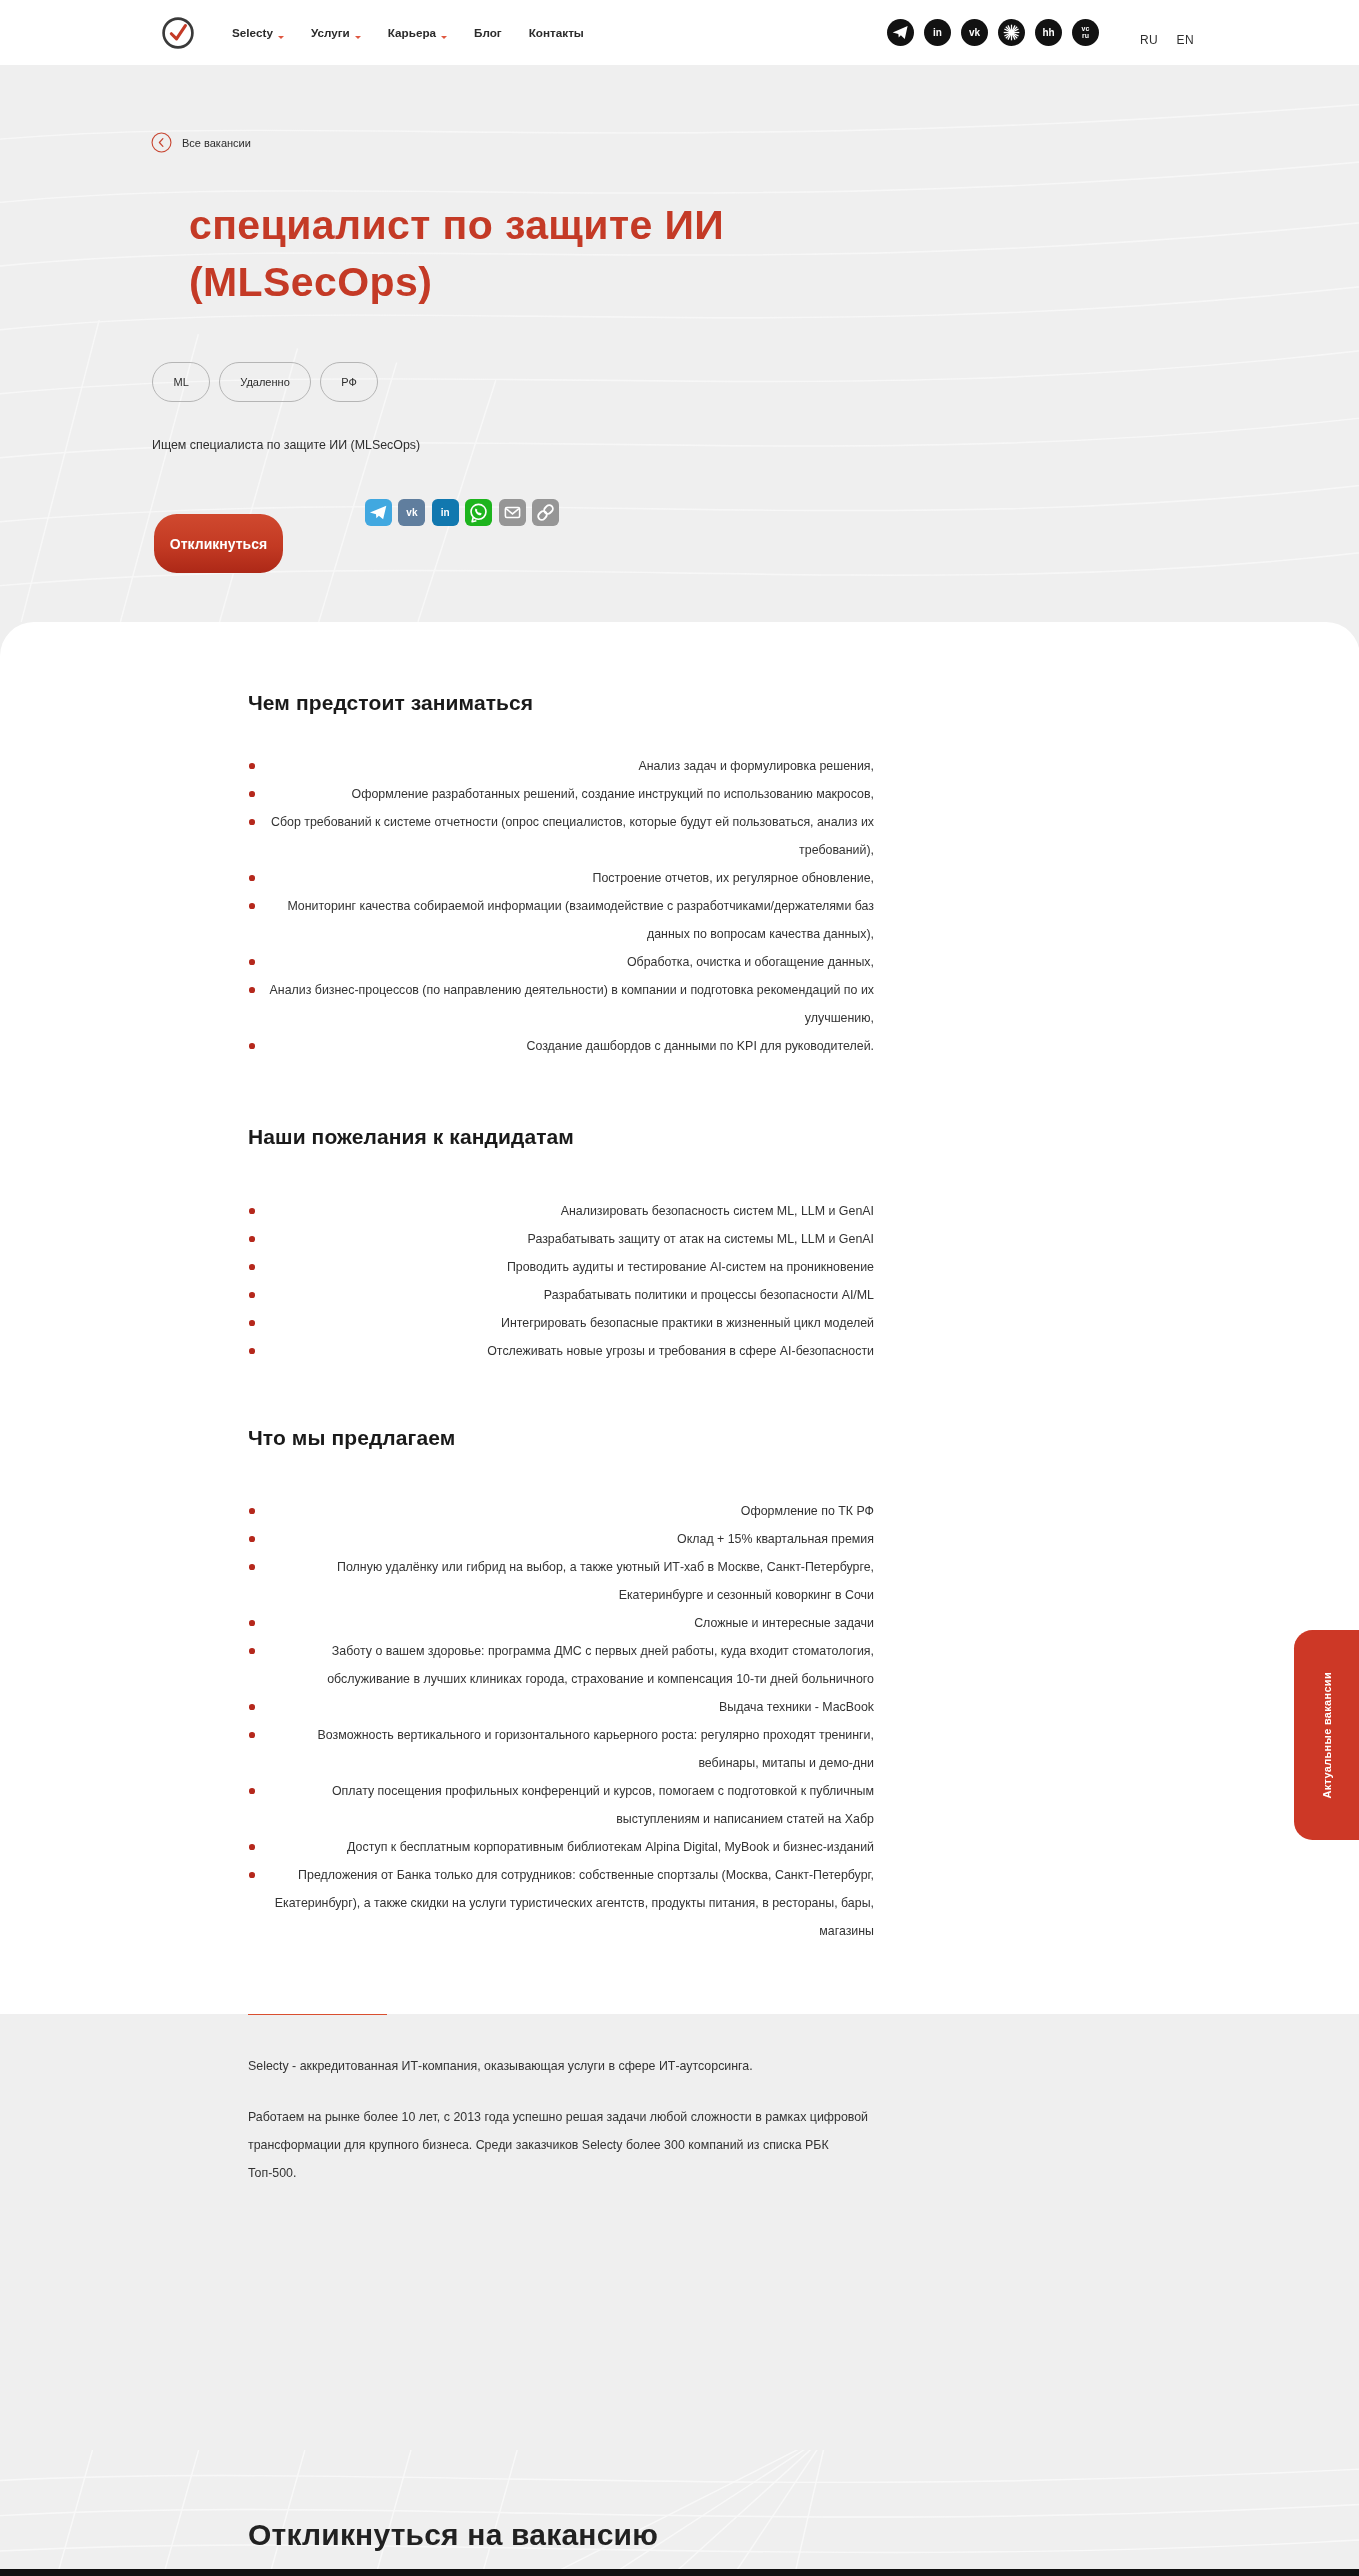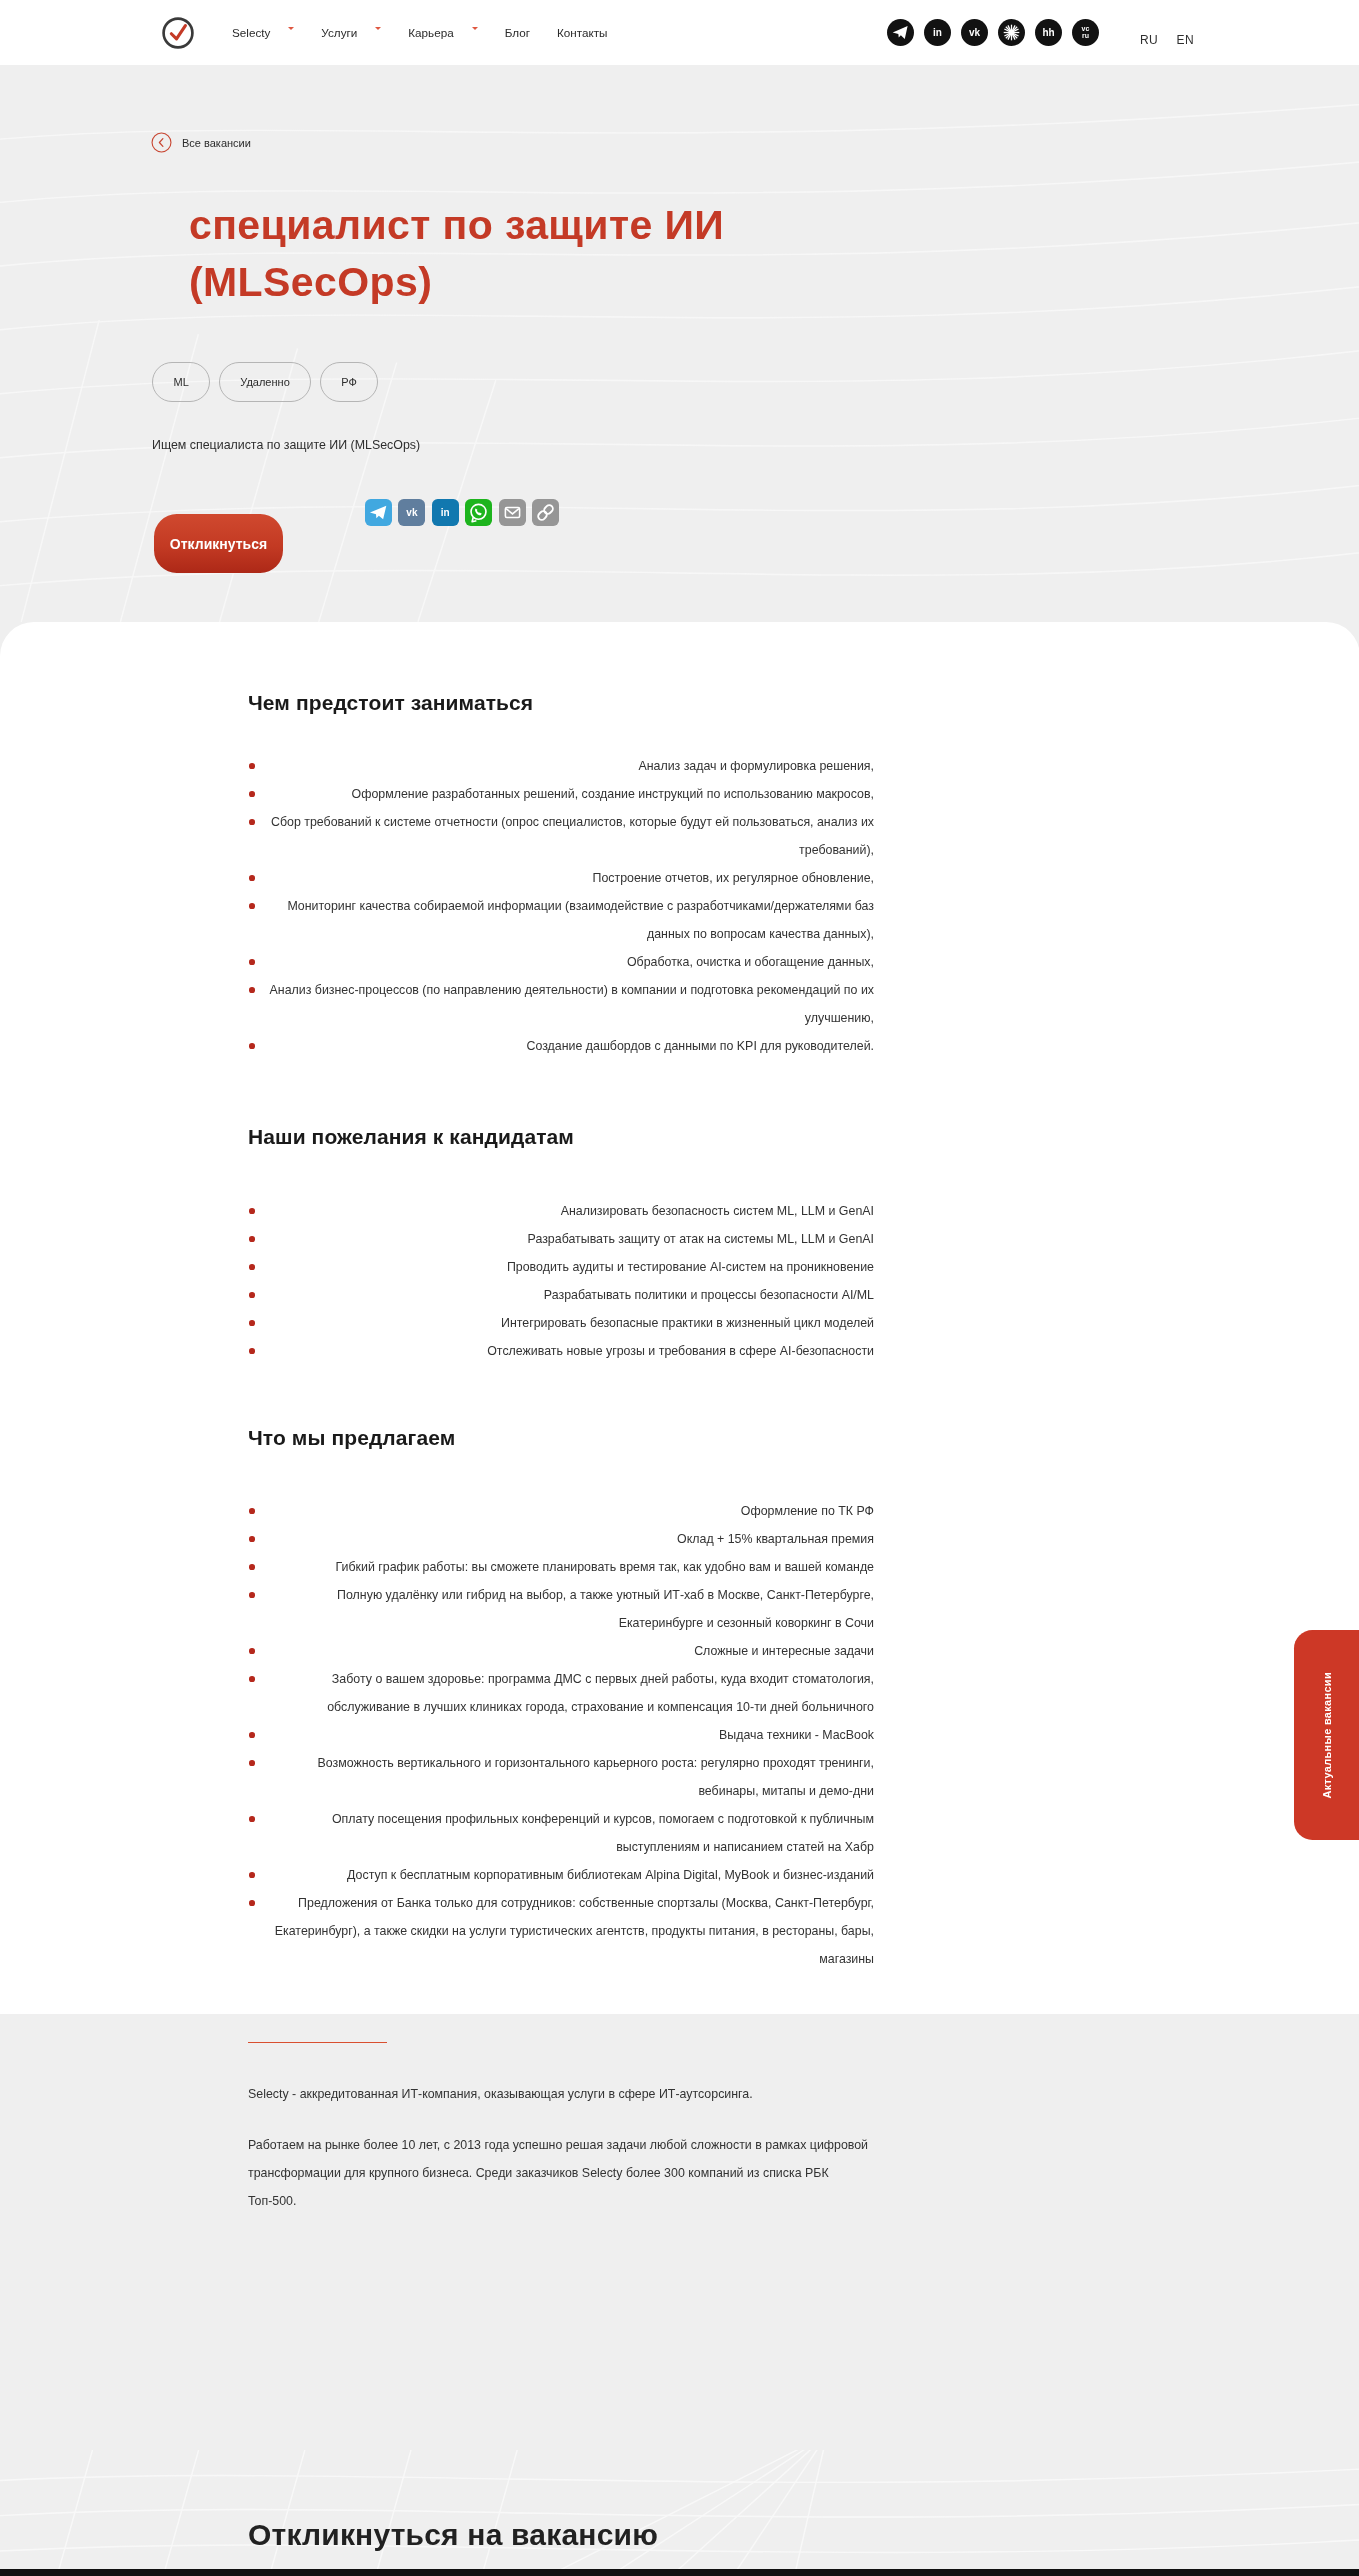--- a/index.html
+++ b/index.html
@@ -8,21 +8,21 @@
     position:relative; height:2576px; background:#efefef;
     font-family:"Liberation Sans","DejaVu Sans",sans-serif; overflow:hidden;
     color:#2e2e2e;
   }
   svg { display:block; }
 
   
   .header { position:absolute; top:0; left:0; width:1360px; height:65px; background:#ffffff; z-index:30; }
   .logo { position:absolute; left:161px; top:15.6px; width:34px; height:34px; cursor:pointer; }
   .nav { position:absolute; left:232px; top:0; height:65px; display:flex; align-items:center; gap:27px; }
-  .nav-item { display:flex; align-items:flex-start; gap:18px; font-size:11.7px; color:#2b2b2b; cursor:pointer; white-space:nowrap; }
+  .nav-item { display:flex; align-items:flex-end; gap:5px; font-size:11.7px; color:#2b2b2b; cursor:pointer; white-space:nowrap;font-weight:bold; }
   .caret { width:0; height:0; border-left:3.2px solid transparent; border-right:3.2px solid transparent; border-top:3.9px solid #df5740; margin-top:1.4px; }
   .socials { position:absolute; left:887px; top:19px; display:flex; gap:10px; }
   .soc { width:27px; height:27px; border-radius:50%; background:#121212; color:#fff; display:flex; align-items:center; justify-content:center; cursor:pointer; }
   .soc .tx { font-weight:700; font-size:10px; letter-spacing:0; }
   .soc .tx-sm { font-weight:700; font-size:7px; line-height:6.4px; width:14px; text-align:center; white-space:normal; }
   .langs { position:absolute; left:1140px; top:0; height:79px; display:flex; align-items:center; gap:18.4px; }
   .lang { font-size:12px; color:#2f2f2f; letter-spacing:0.4px; cursor:pointer; }
 
   
   .hero { position:absolute; top:65px; left:0; width:1360px; height:557px; background:#efefef; overflow:hidden; }
@@ -238,21 +238,20 @@
       <li class="li"><span class="dot"></span><span>Проводить аудиты и тестирование AI-систем на проникновение</span></li>
       <li class="li"><span class="dot"></span><span>Разрабатывать политики и процессы безопасности AI/ML</span></li>
       <li class="li"><span class="dot"></span><span>Интегрировать безопасные практики в жизненный цикл моделей</span></li>
       <li class="li"><span class="dot"></span><span>Отслеживать новые угрозы и требования в сфере AI-безопасности</span></li>
     </ul>
 
     <h2 class="sec-h m3">Что мы предлагаем</h2>
     <ul class="blist l3">
       <li class="li"><span class="dot"></span><span>Оформление по ТК РФ</span></li>
       <li class="li"><span class="dot"></span><span>Оклад + 15% квартальная премия</span></li>
-      <li class="li"><span class="dot"></span><span>Гибкий график работы: вы сможете планировать время так, как удобно вам и вашей команде</span></li>
       <li class="li"><span class="dot"></span><span>Полную удалёнку или гибрид на выбор, а также уютный ИТ-хаб в Москве, Санкт-Петербурге, Екатеринбурге и сезонный коворкинг в Сочи</span></li>
       <li class="li"><span class="dot"></span><span>Сложные и интересные задачи</span></li>
       <li class="li"><span class="dot"></span><span>Заботу о вашем здоровье: программа ДМС с первых дней работы, куда входит стоматология, обслуживание в лучших клиниках города, страхование и компенсация 10-ти дней больничного</span></li>
       <li class="li"><span class="dot"></span><span>Выдача техники - MacBook</span></li>
       <li class="li"><span class="dot"></span><span>Возможность вертикального и горизонтального карьерного роста: регулярно проходят тренинги, вебинары, митапы и демо-дни</span></li>
       <li class="li"><span class="dot"></span><span>Оплату посещения профильных конференций и курсов, помогаем с подготовкой к публичным выступлениям и написанием статей на Хабр</span></li>
       <li class="li"><span class="dot"></span><span>Доступ к бесплатным корпоративным библиотекам Alpina Digital, MyBook и бизнес-изданий</span></li>
       <li class="li"><span class="dot"></span><span>Предложения от Банка только для сотрудников: собственные спортзалы (Москва, Санкт-Петербург, Екатеринбург), а также скидки на услуги туристических агентств, продукты питания, в рестораны, бары, магазины</span></li>
     </ul>
 

